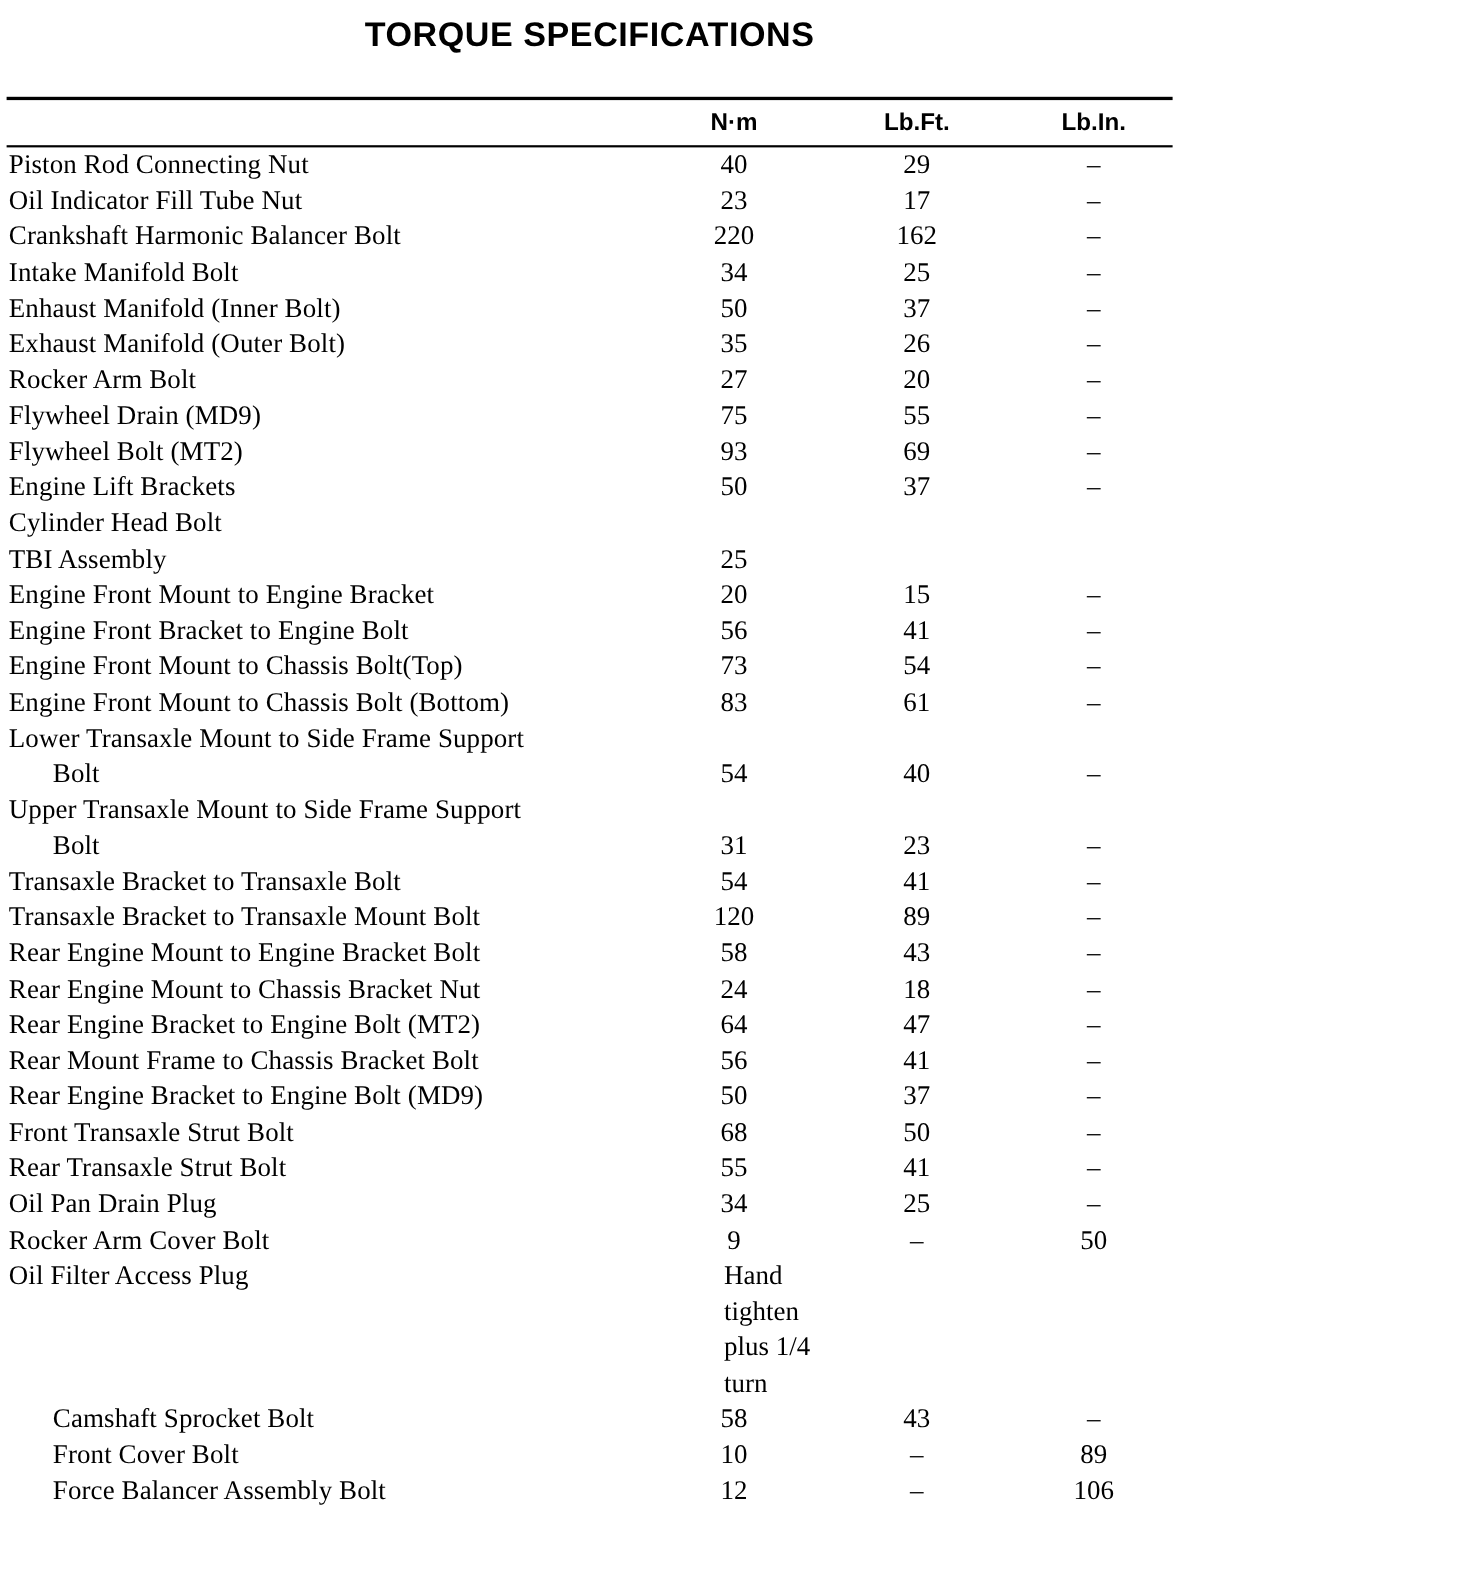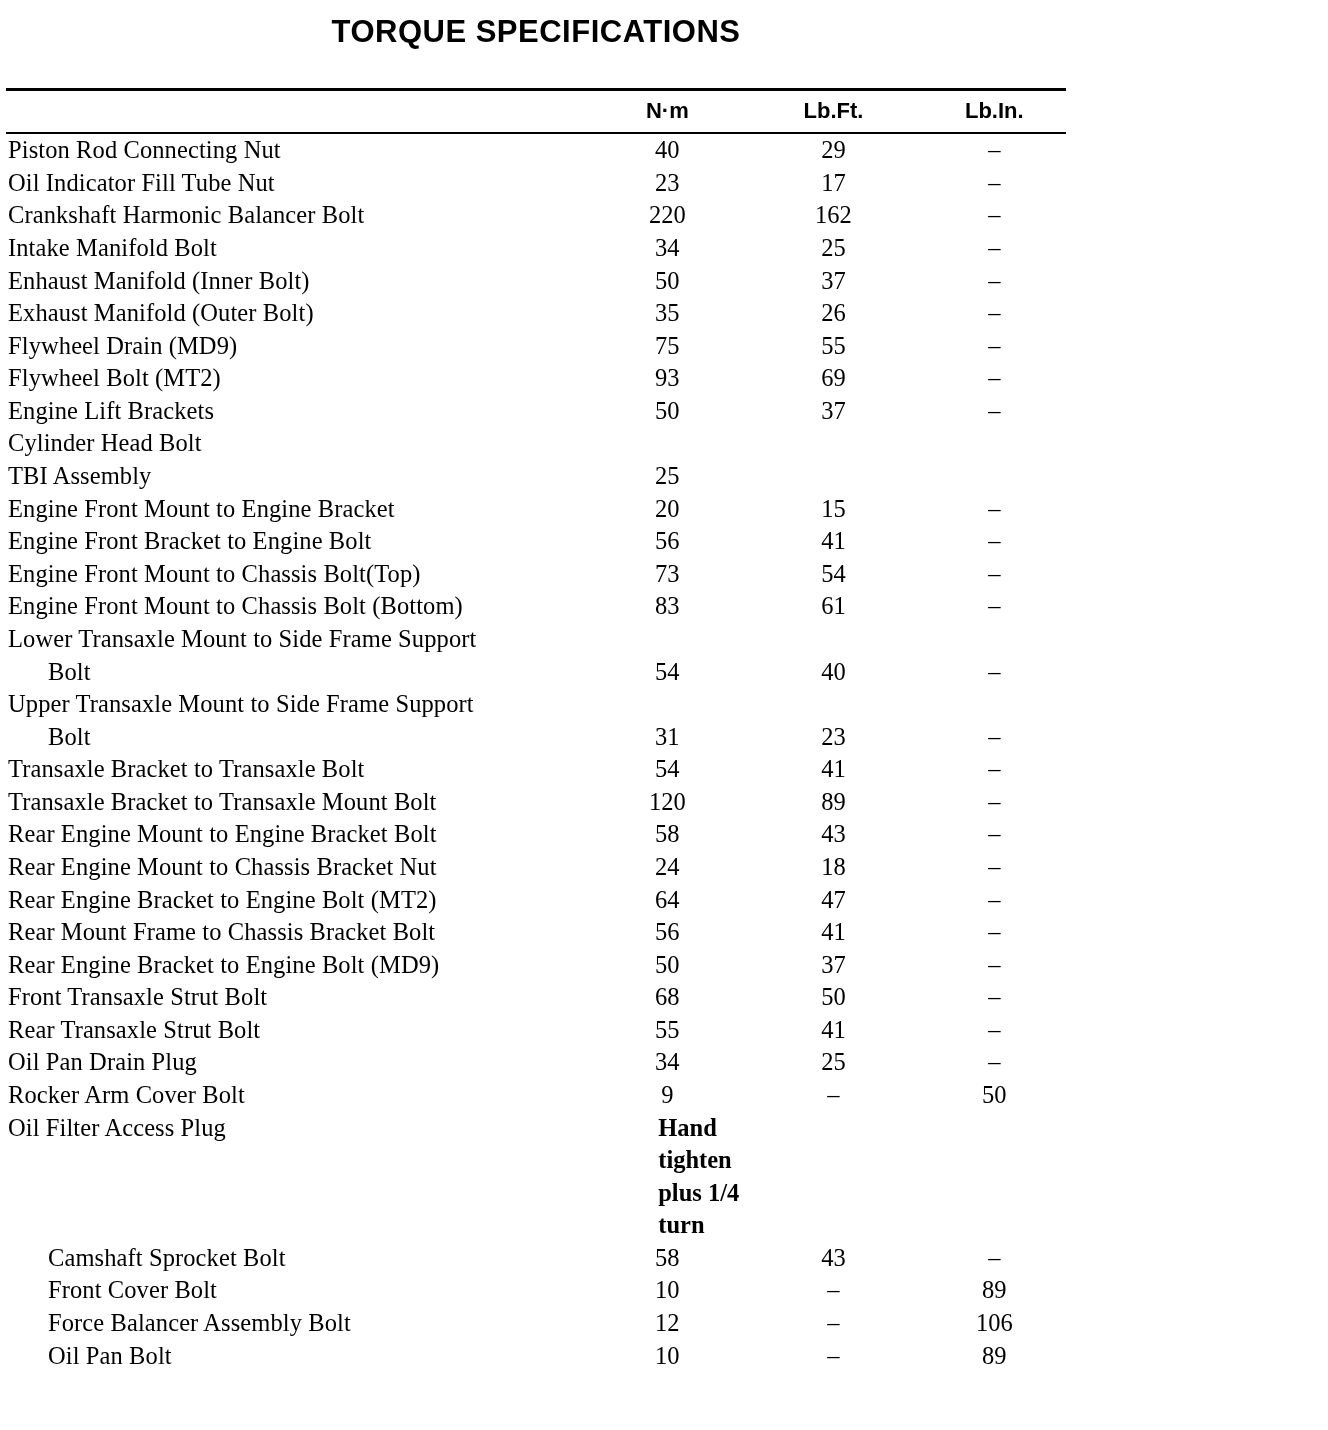--- a/index.html
+++ b/index.html
@@ -69,21 +69,20 @@
   }
   tbody td.num {
     text-align: center;
   }
   tbody tr.indent td.name {
     padding-left: 48px;
   }
   tbody td.nm-left {
     text-align: left;
     padding-left: 74px;
-    font-weight: bold;
   }
 </style>
 </head>
 <body>
 
 <div class="page">
 
   <div class="doc-title">TORQUE SPECIFICATIONS</div>
 
   <div class="rule-top"></div>
@@ -145,20 +144,26 @@
           <td class="num">37</td>
           <td class="num">–</td>
         </tr>
         <tr>
           <td class="name">Exhaust Manifold (Outer Bolt)</td>
           <td class="num">35</td>
           <td class="num">26</td>
           <td class="num">–</td>
         </tr>
         <tr>
+          <td class="name">Rocker Arm Bolt</td>
+          <td class="num">27</td>
+          <td class="num">20</td>
+          <td class="num">–</td>
+        </tr>
+        <tr>
           <td class="name">Flywheel Drain (MD9)</td>
           <td class="num">75</td>
           <td class="num">55</td>
           <td class="num">–</td>
         </tr>
         <tr>
           <td class="name">Flywheel Bolt (MT2)</td>
           <td class="num">93</td>
           <td class="num">69</td>
           <td class="num">–</td>
@@ -313,22 +318,16 @@
           <td class="num">10</td>
           <td class="num">–</td>
           <td class="num">89</td>
         </tr>
         <tr class="indent">
           <td class="name">Force Balancer Assembly Bolt</td>
           <td class="num">12</td>
           <td class="num">–</td>
           <td class="num">106</td>
         </tr>
-        <tr class="indent">
-          <td class="name">Oil Pan Bolt</td>
-          <td class="num">10</td>
-          <td class="num">–</td>
-          <td class="num">89</td>
-        </tr>
       </tbody>
   </table>
 
 </div>
 
 </body></html>

